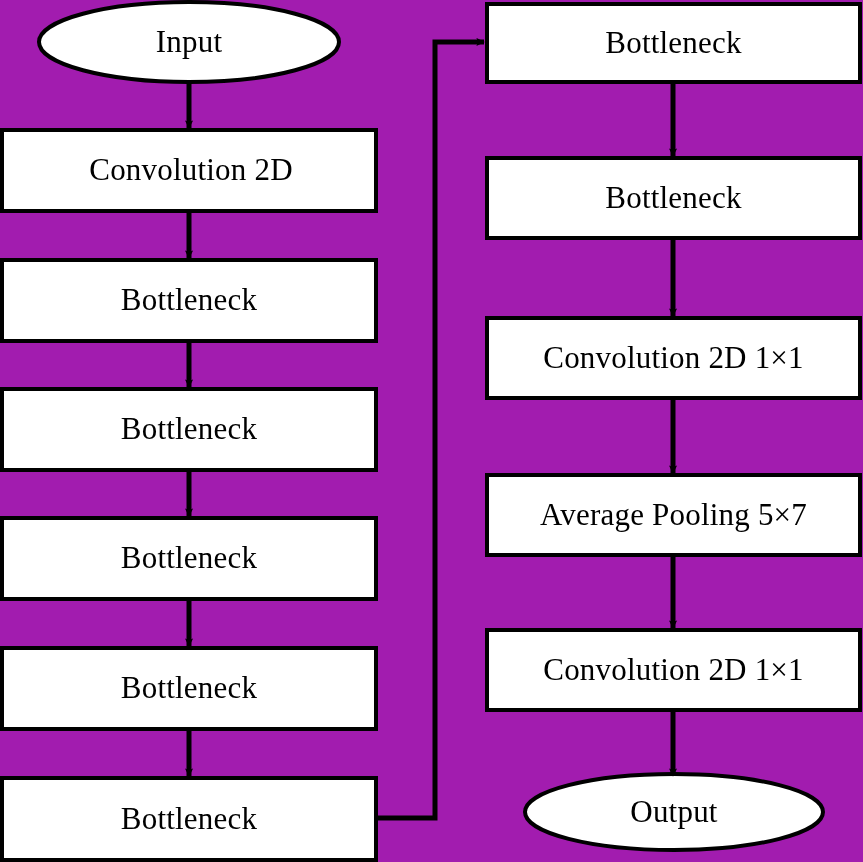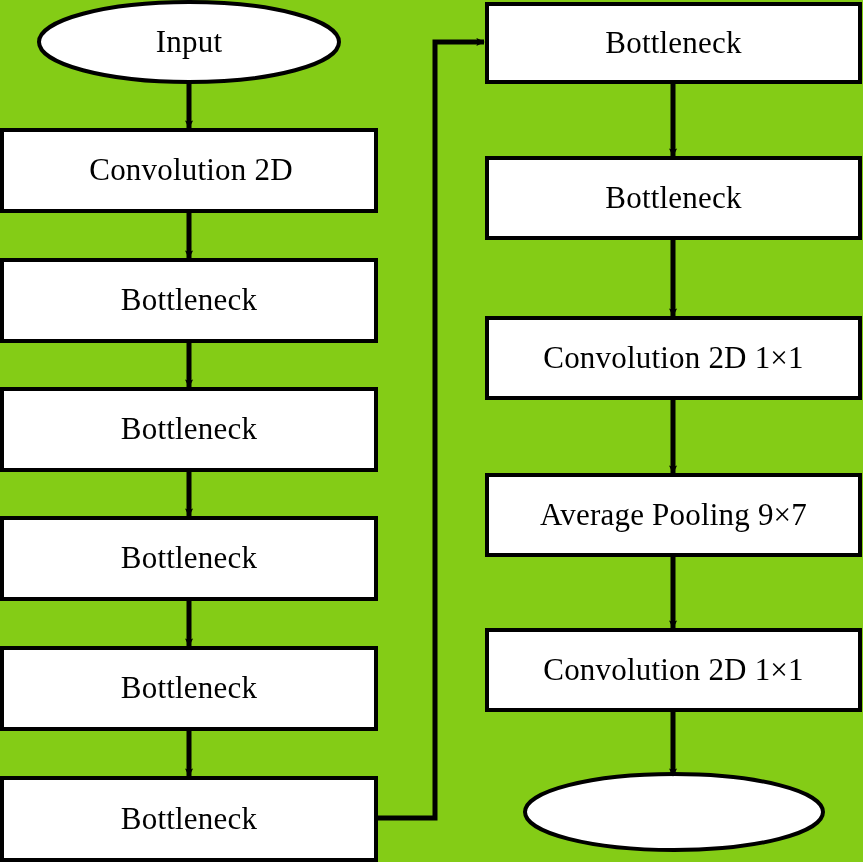--- a/index.html
+++ b/index.html
@@ -5,21 +5,21 @@
 <style>
   html, body {
     margin: 0;
     padding: 0;
     background: #ffffff;
   }
   #diagram-root {
     position: relative;
     width: 863px;
     height: 862px;
-    background: #84cc16;
+    background: #a21caf;
     font-family: "Liberation Serif", "DejaVu Serif", serif;
     overflow: hidden;
   }
   #flow-svg {
     position: absolute;
     left: 0;
     top: 0;
     width: 863px;
     height: 862px;
   }
@@ -115,18 +115,19 @@
   <div class="node-label" style="left:2px;   top:648px; width:374px; height:81px;">Bottleneck</div>
 
   <div class="node-label" style="left:2px;   top:778px; width:374px; height:82px;">Bottleneck</div>
 
   <div class="node-label" style="left:487px; top:4px;   width:373px; height:78px;">Bottleneck</div>
 
   <div class="node-label" style="left:487px; top:158px; width:373px; height:80px;">Bottleneck</div>
 
   <div class="node-label" style="left:487px; top:318px; width:373px; height:80px;">Convolution 2D 1×1</div>
 
-  <div class="node-label" style="left:487px; top:475px; width:373px; height:80px;">Average Pooling 9×7</div>
+  <div class="node-label" style="left:487px; top:475px; width:373px; height:80px;">Average Pooling 5×7</div>
 
   <div class="node-label" style="left:487px; top:630px; width:373px; height:80px;">Convolution 2D 1×1</div>
 
+  <div class="node-label" style="left:525px; top:774px; width:298px; height:76px;">Output</div>
 
 </div>
 
 </body></html>

